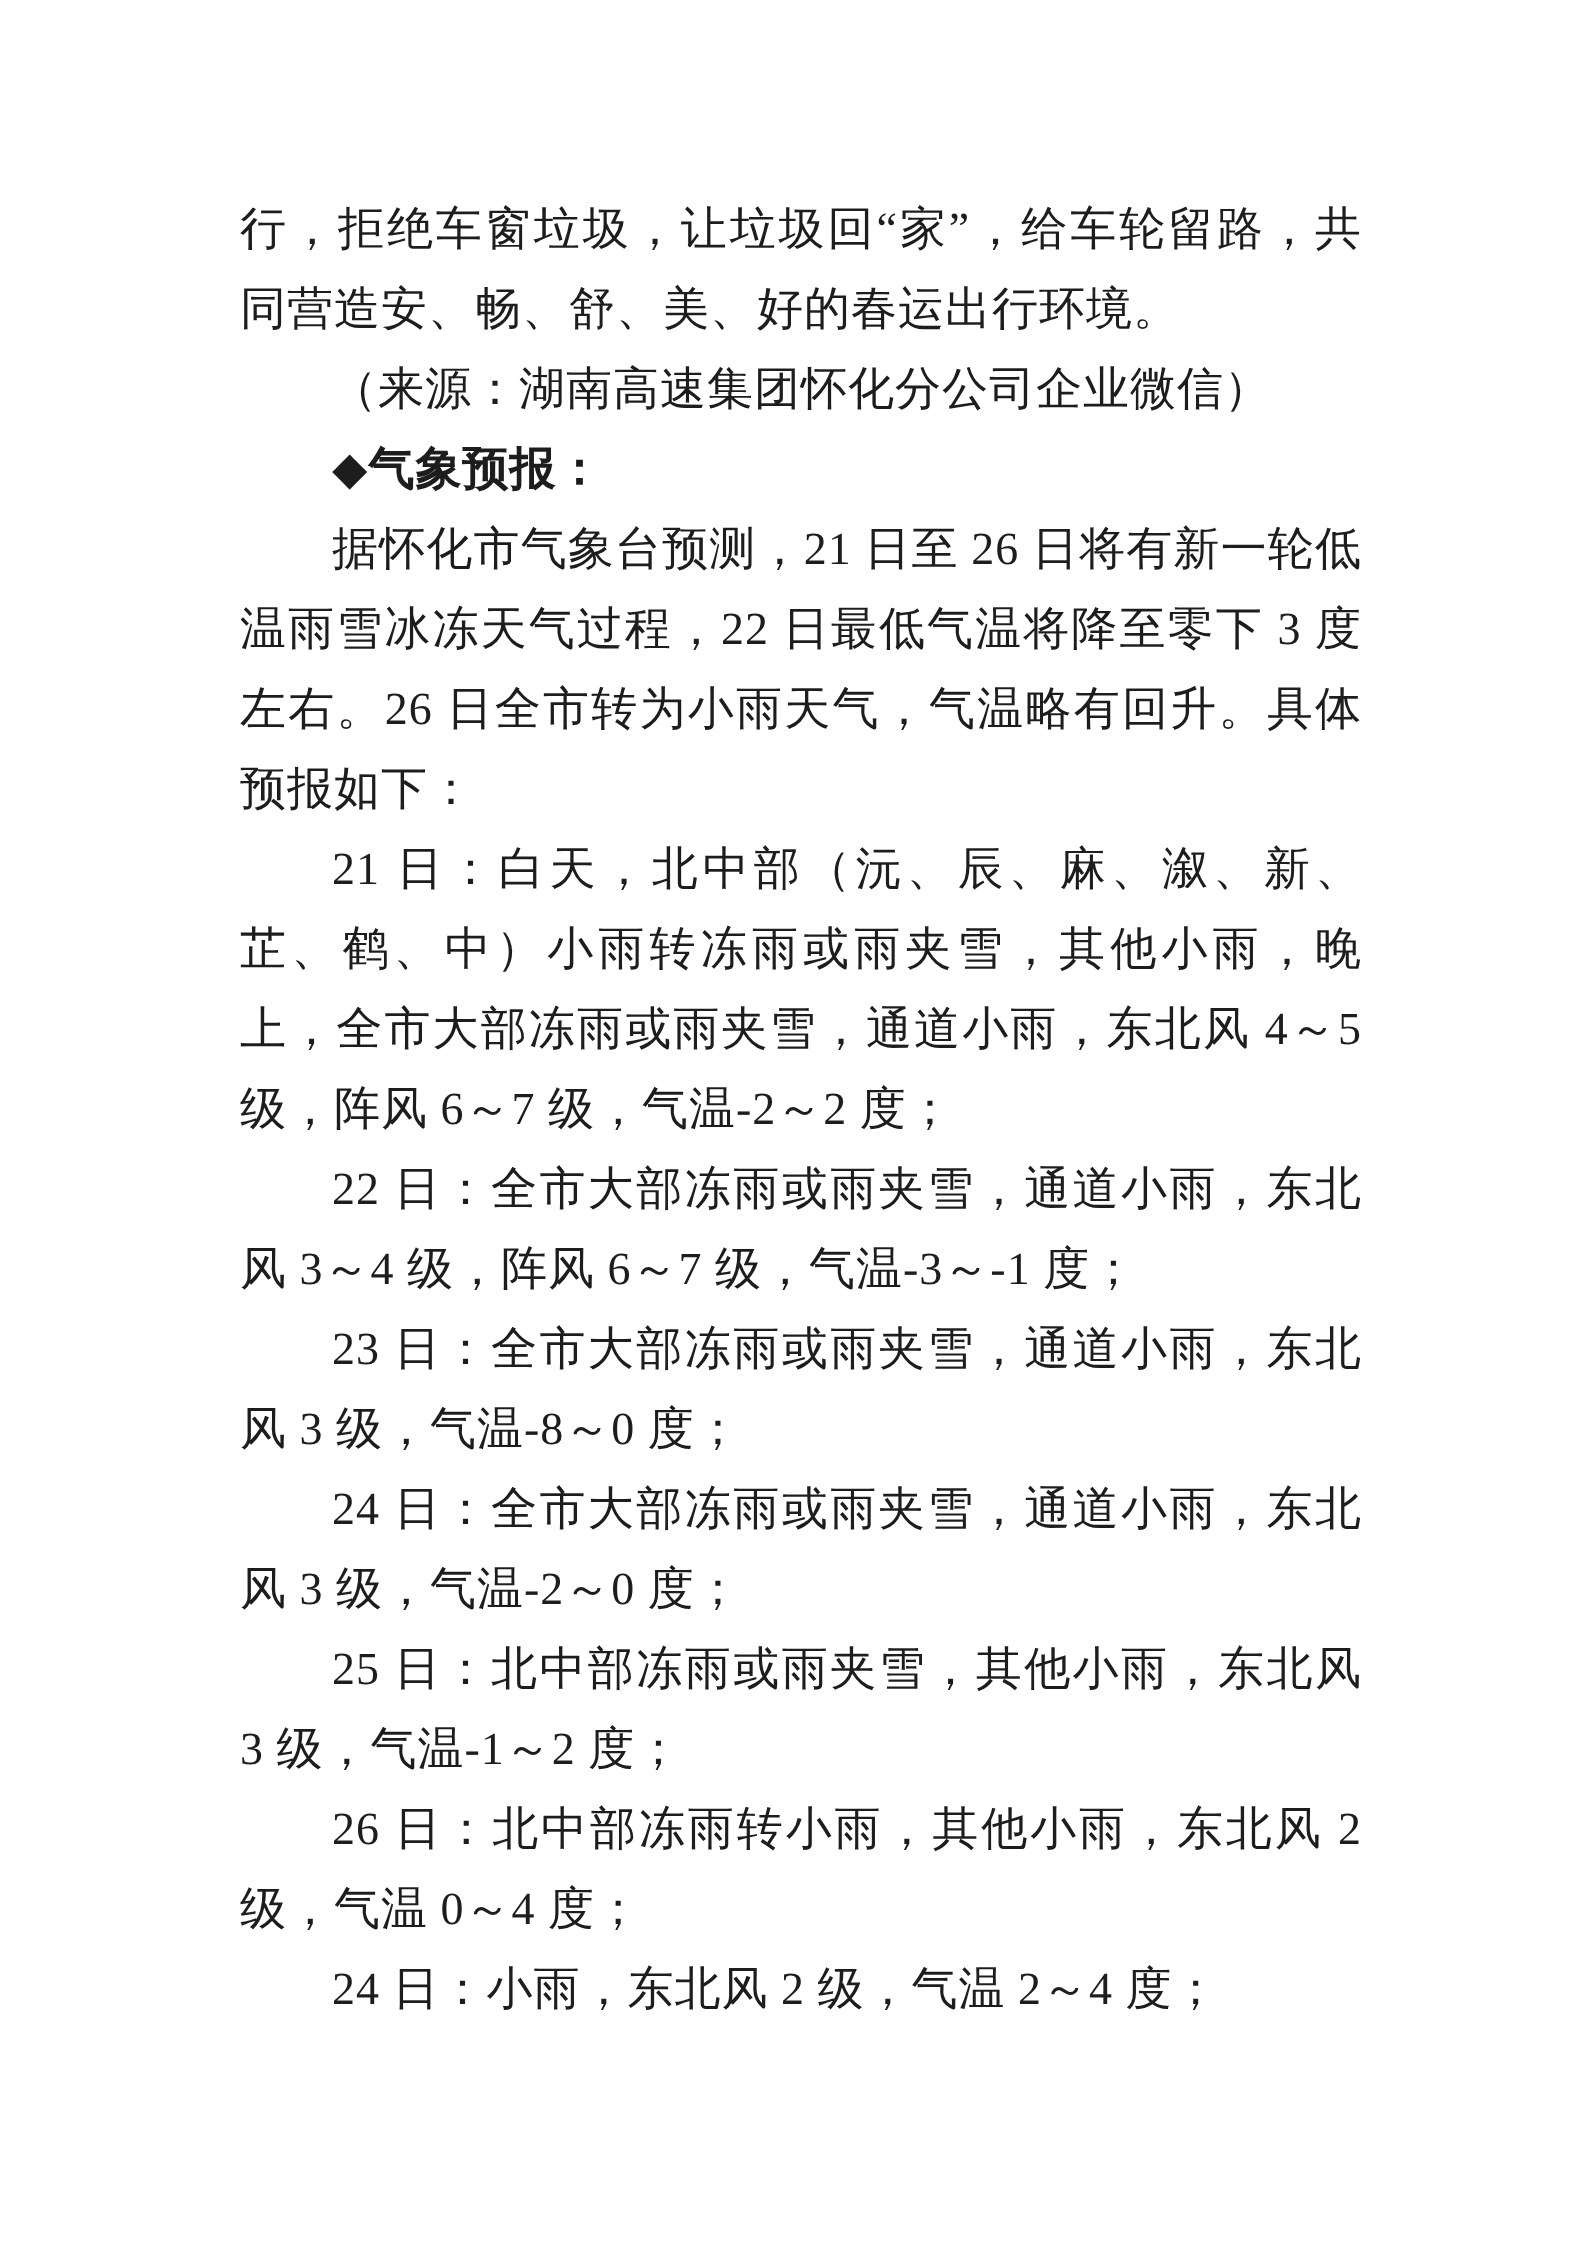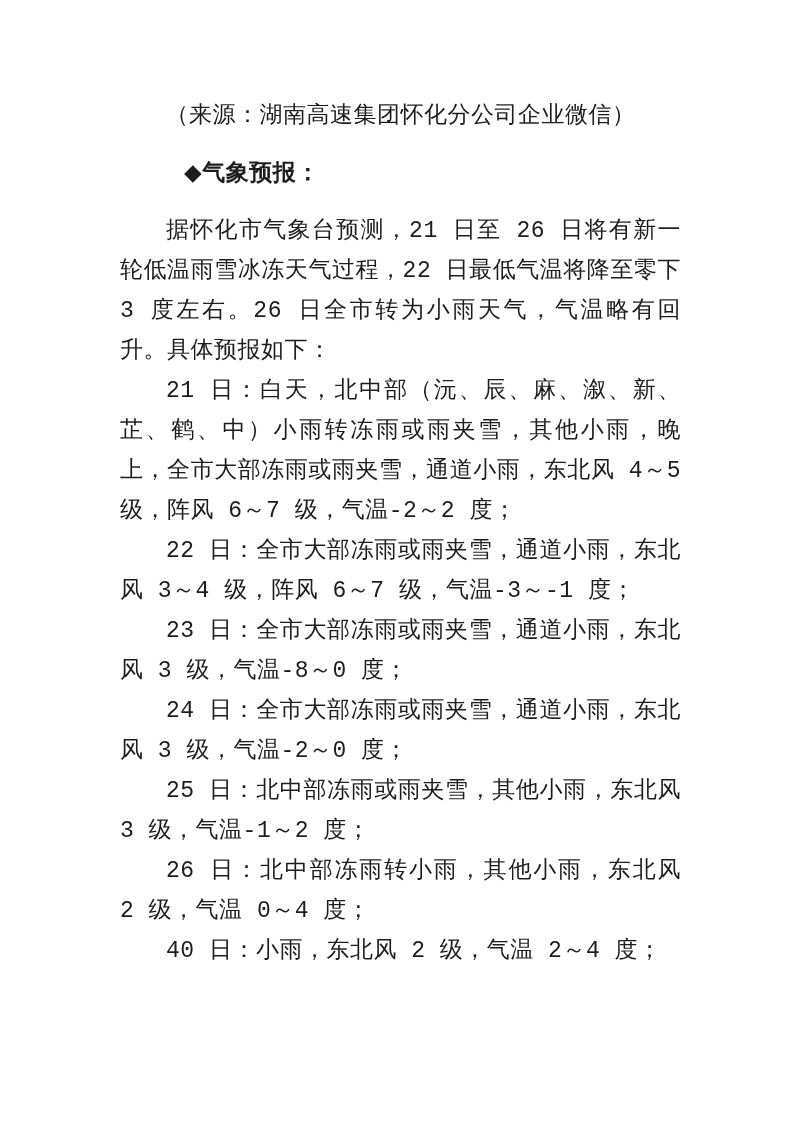--- a/index.html
+++ b/index.html
@@ -20,57 +20,57 @@
       color: #1d1d1d;
       overflow: hidden;
     }
     .para {
       margin: 0;
       text-align: justify;
       letter-spacing: 0.5px;
     }
     .para.indent {
       text-indent: 2em;
-      font-family: Liberation Mono, monospace;
     }
     .source-line {
       margin: 0;
       text-align: center;
       letter-spacing: 0.5px;
     }
     .section-header {
       margin: 0;
       font-weight: normal;
       letter-spacing: 0.5px;
     }
     .subsection-header {
-      margin: 18px;
+      margin: 0;
       font-weight: bold;
       text-indent: 2em;
       letter-spacing: 0.5px;
     }
   </style>
 </head>
 <body>
 
 <div class="page">
+  <p class="para">行，拒绝车窗垃圾，让垃圾回“家”，给车轮留路，共同营造安、畅、舒、美、好的春运出行环境。</p>
 
   <p class="source-line">（来源：湖南高速集团怀化分公司企业微信）</p>
 
 
   <p class="subsection-header">◆气象预报：</p>
 
   <p class="para indent">据怀化市气象台预测，21 日至 26 日将有新一轮低温雨雪冰冻天气过程，22 日最低气温将降至零下 3 度左右。26 日全市转为小雨天气，气温略有回升。具体预报如下：</p>
 
   <p class="para indent">21 日：白天，北中部（沅、辰、麻、溆、新、芷、鹤、中）小雨转冻雨或雨夹雪，其他小雨，晚上，全市大部冻雨或雨夹雪，通道小雨，东北风 4～5 级，阵风 6～7 级，气温-2～2 度；</p>
 
   <p class="para indent">22 日：全市大部冻雨或雨夹雪，通道小雨，东北风 3～4 级，阵风 6～7 级，气温-3～-1 度；</p>
 
   <p class="para indent">23 日：全市大部冻雨或雨夹雪，通道小雨，东北风 3 级，气温-8～0 度；</p>
 
   <p class="para indent">24 日：全市大部冻雨或雨夹雪，通道小雨，东北风 3 级，气温-2～0 度；</p>
 
   <p class="para indent">25 日：北中部冻雨或雨夹雪，其他小雨，东北风 3 级，气温-1～2 度；</p>
 
   <p class="para indent">26 日：北中部冻雨转小雨，其他小雨，东北风 2 级，气温 0～4 度；</p>
 
-  <p class="para indent">40 日：小雨，东北风 2 级，气温 2～4 度；</p>
+  <p class="para indent">24 日：小雨，东北风 2 级，气温 2～4 度；</p>
 </div>
 
 </body></html>

